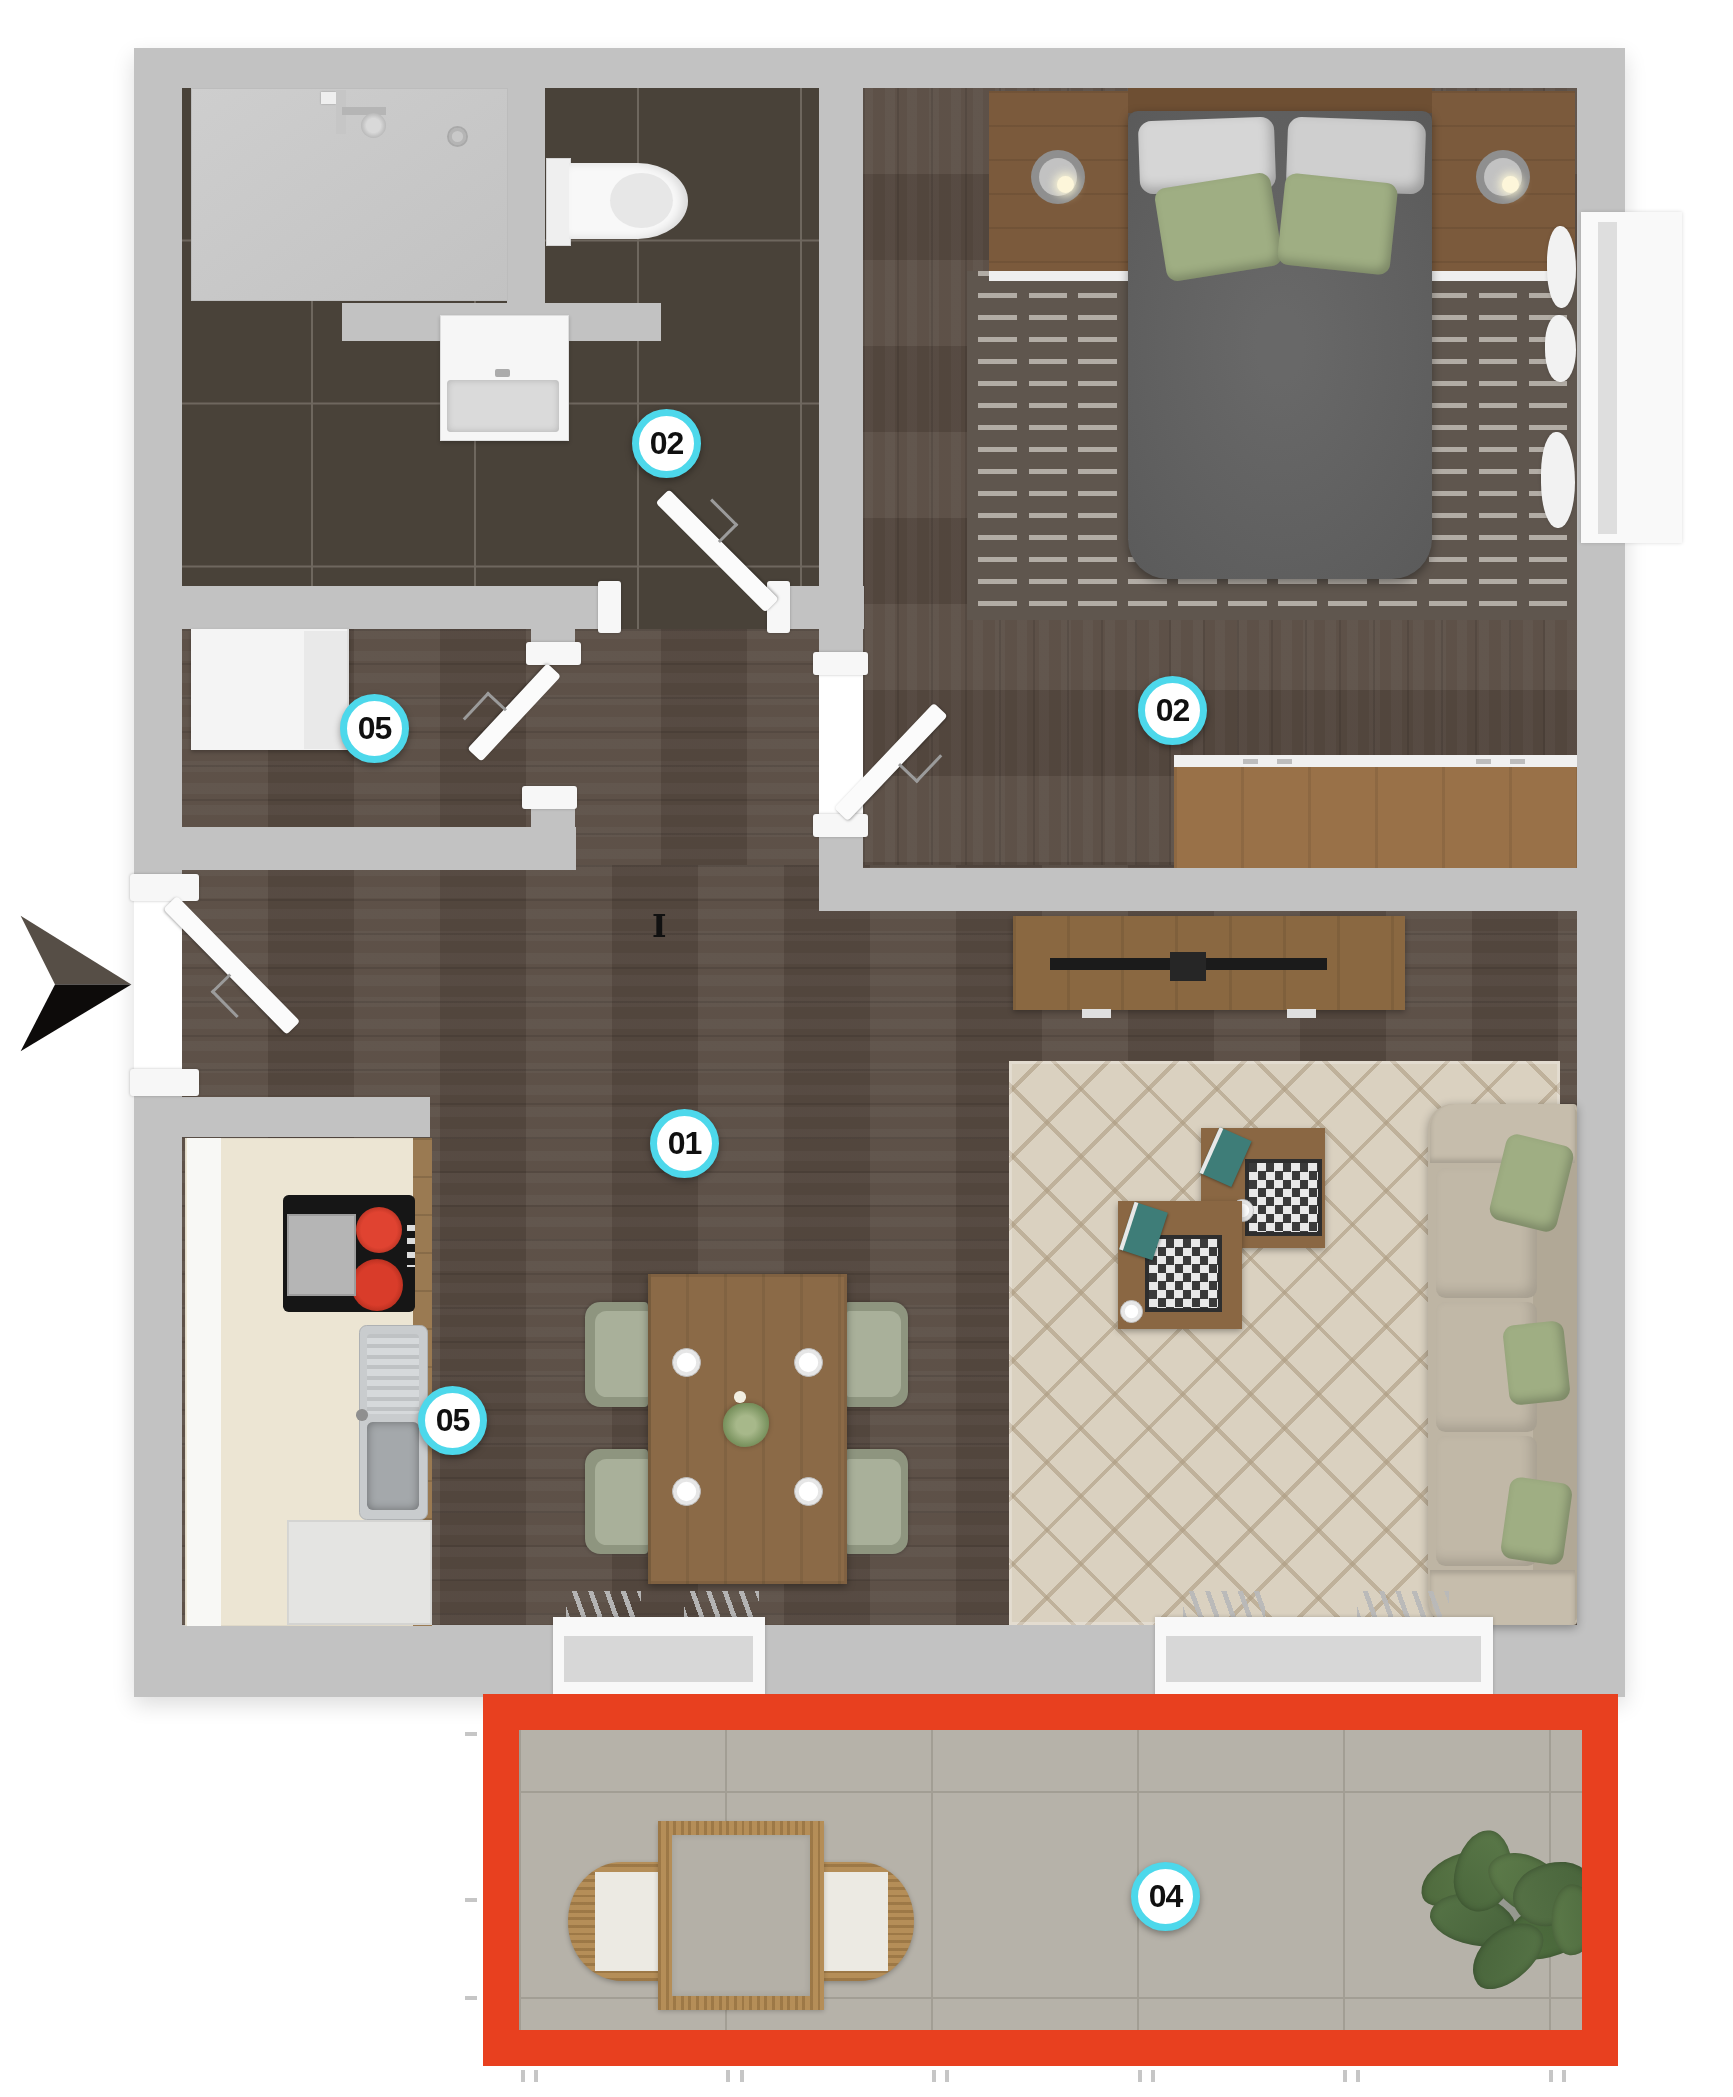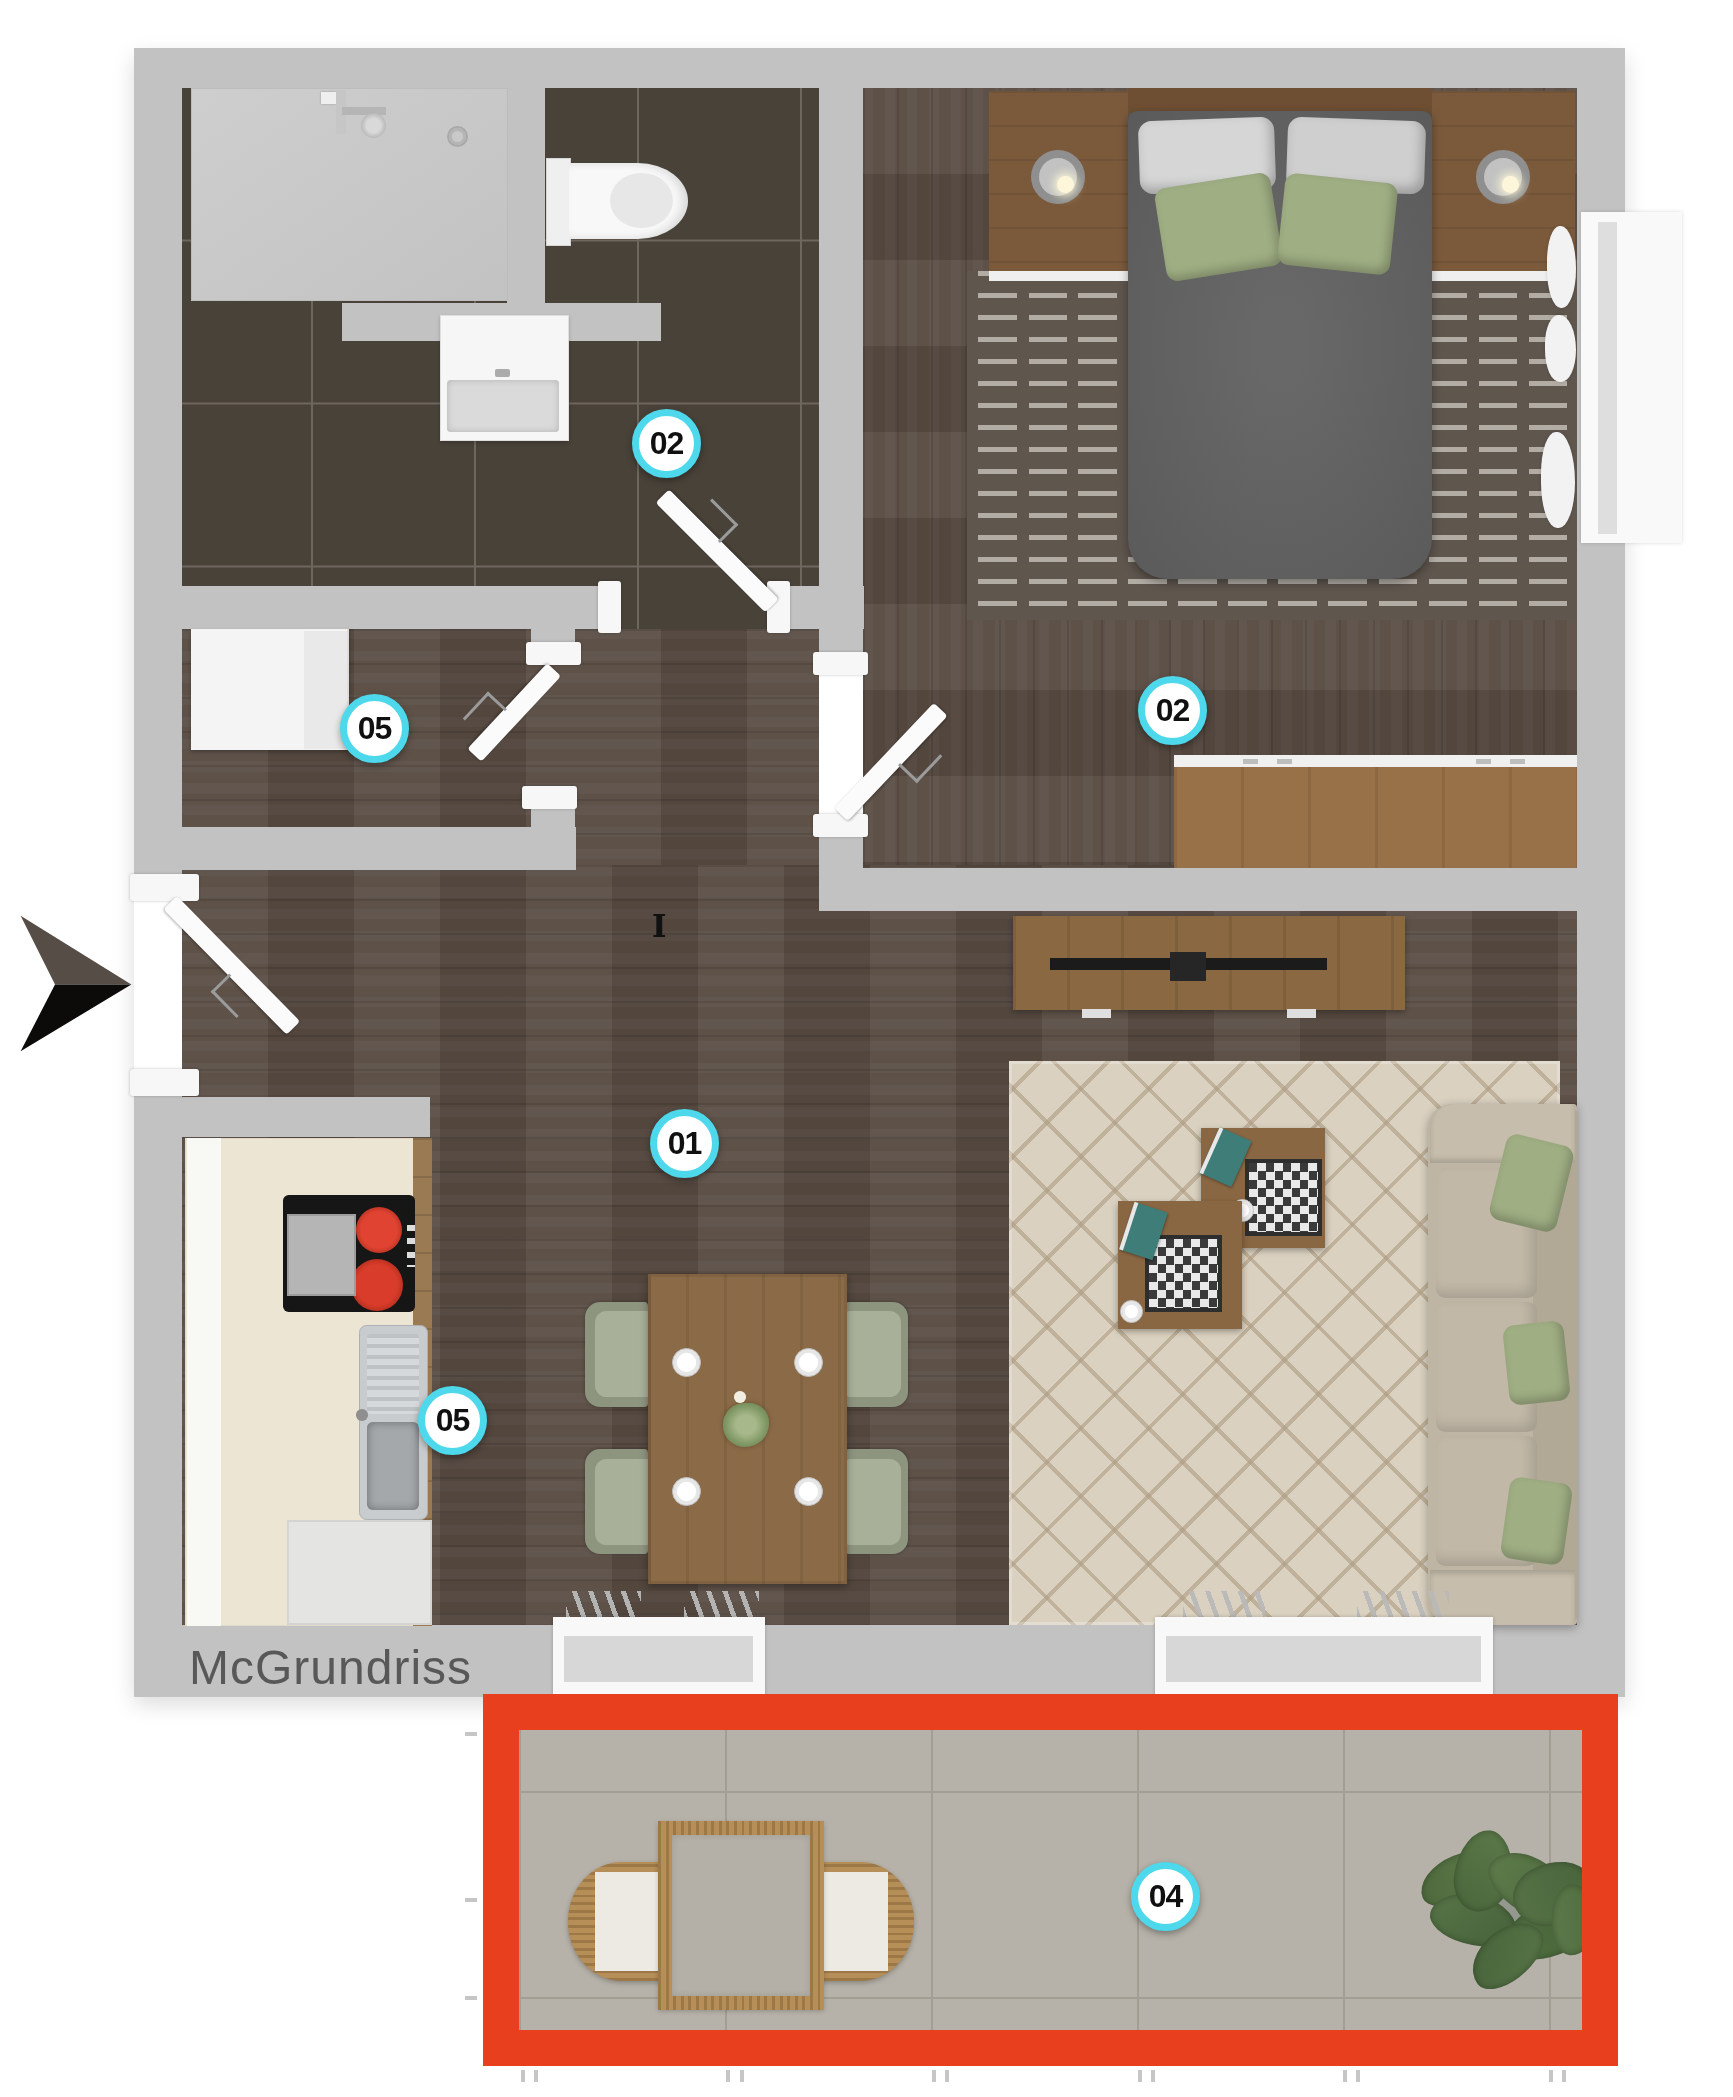--- a/index.html
+++ b/index.html
@@ -262,21 +262,20 @@
   <div class="tick" style="left:465px;top:1898px;width:11.5px;height:3.8px;"></div>
   <div class="tick" style="left:465px;top:1996px;width:11.5px;height:3.8px;"></div>
 
   <svg style="position:absolute;left:13.4px;top:906px;" width="126" height="155" viewBox="0 0 132 162">
     <polygon points="8,10 124,82 44,82" fill="#564e46"></polygon>
     <polygon points="8,152 124,82 44,82" fill="#0d0b0a"></polygon>
   </svg>
 
   <span id="mark-i">I</span>
 
-  <div id="watermark">McGrundriss</div>
 
   <div class="abs" style="left:0;top:0;width:100%;height:100%;">
       <div class="badge" style="left: 650px; top: 1109px;">
         <span>01</span>
       </div>
       <div class="badge" style="left: 418px; top: 1386px;">
         <span>05</span>
       </div>
       <div class="badge" style="left: 340px; top: 694px;">
         <span>05</span>

